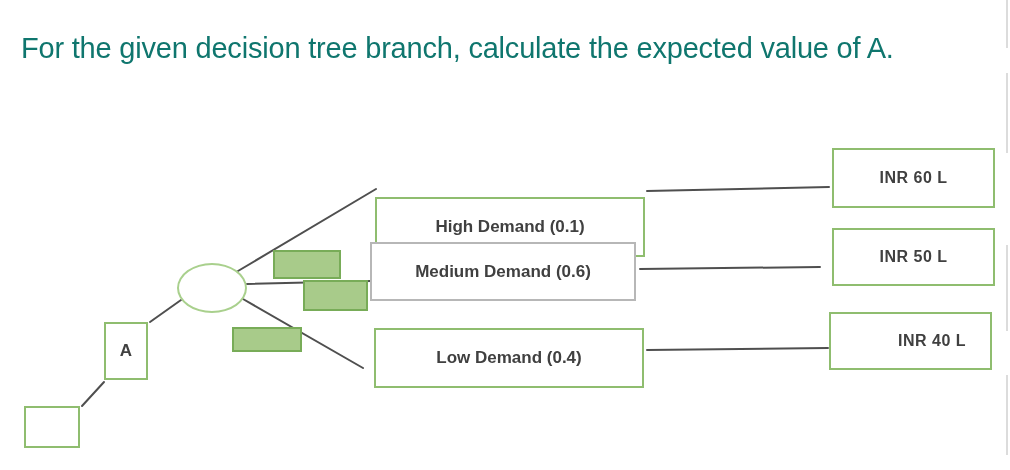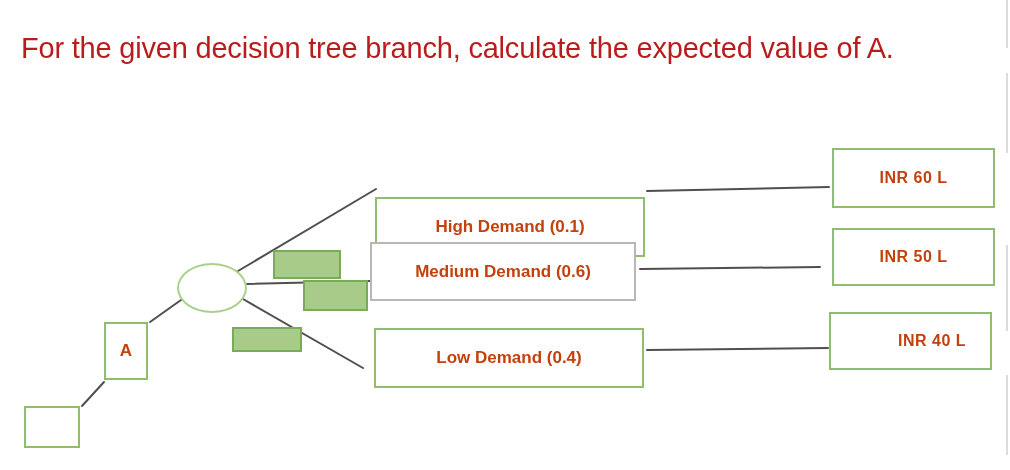--- a/index.html
+++ b/index.html
@@ -2,29 +2,29 @@
 <html><head>
 <meta charset="utf-8">
 <style>
   html,body{margin:0;padding:0;}
   body{
     width:1010px;height:470px;position:relative;background:#ffffff;
     font-family:"Liberation Sans", sans-serif;overflow:hidden;
   }
   .page-title{
     position:absolute;left:21px;top:32px;width:980px;
-    font-size:29px;font-weight:400;color:#b91c1c;letter-spacing:-0.2px;
+    font-size:29px;font-weight:400;color:#0f766e;letter-spacing:-0.2px;
     white-space:nowrap;
   }
   .diagram{position:absolute;left:0;top:0;width:1010px;height:470px;}
   svg.connectors{position:absolute;left:0;top:0;z-index:1;}
   .node{
     position:absolute;box-sizing:border-box;background:#ffffff;z-index:2;
     display:flex;align-items:center;justify-content:center;
-    font-weight:700;color:#c2410c;
+    font-weight:700;color:#404040;
   }
   .green-border{border:2px solid #8fbd6f;}
   .gray-border{border:2px solid #b7b7b7;}
   .branch-box{width:270px;height:60px;font-size:17px;}
   .outcome-box{width:163px;height:60px;font-size:16px;letter-spacing:0.5px;}
   .chance-node{
     position:absolute;box-sizing:border-box;background:#ffffff;z-index:2;
     width:70px;height:50px;border:2px solid #a9d08d;border-radius:50%;
   }
   .highlight-rect{

